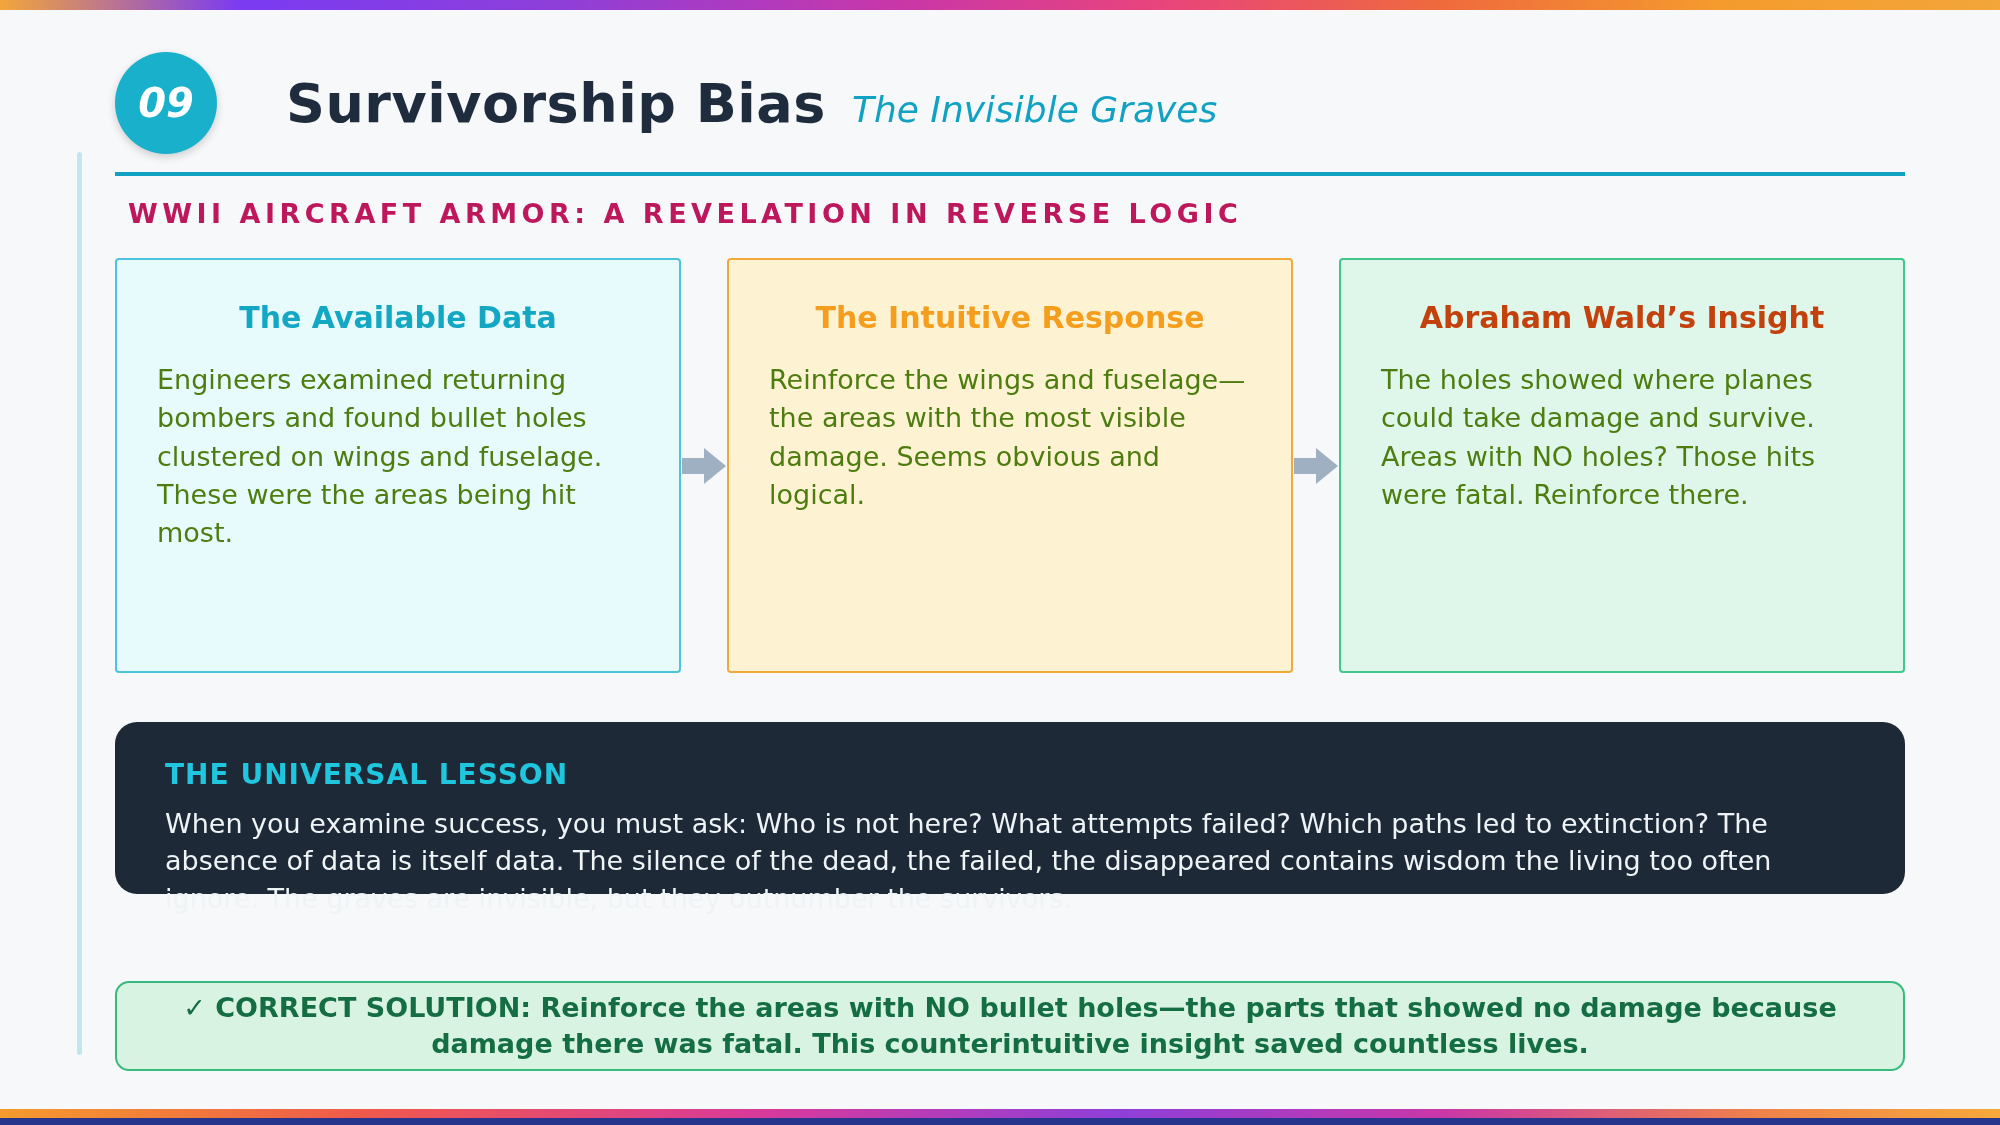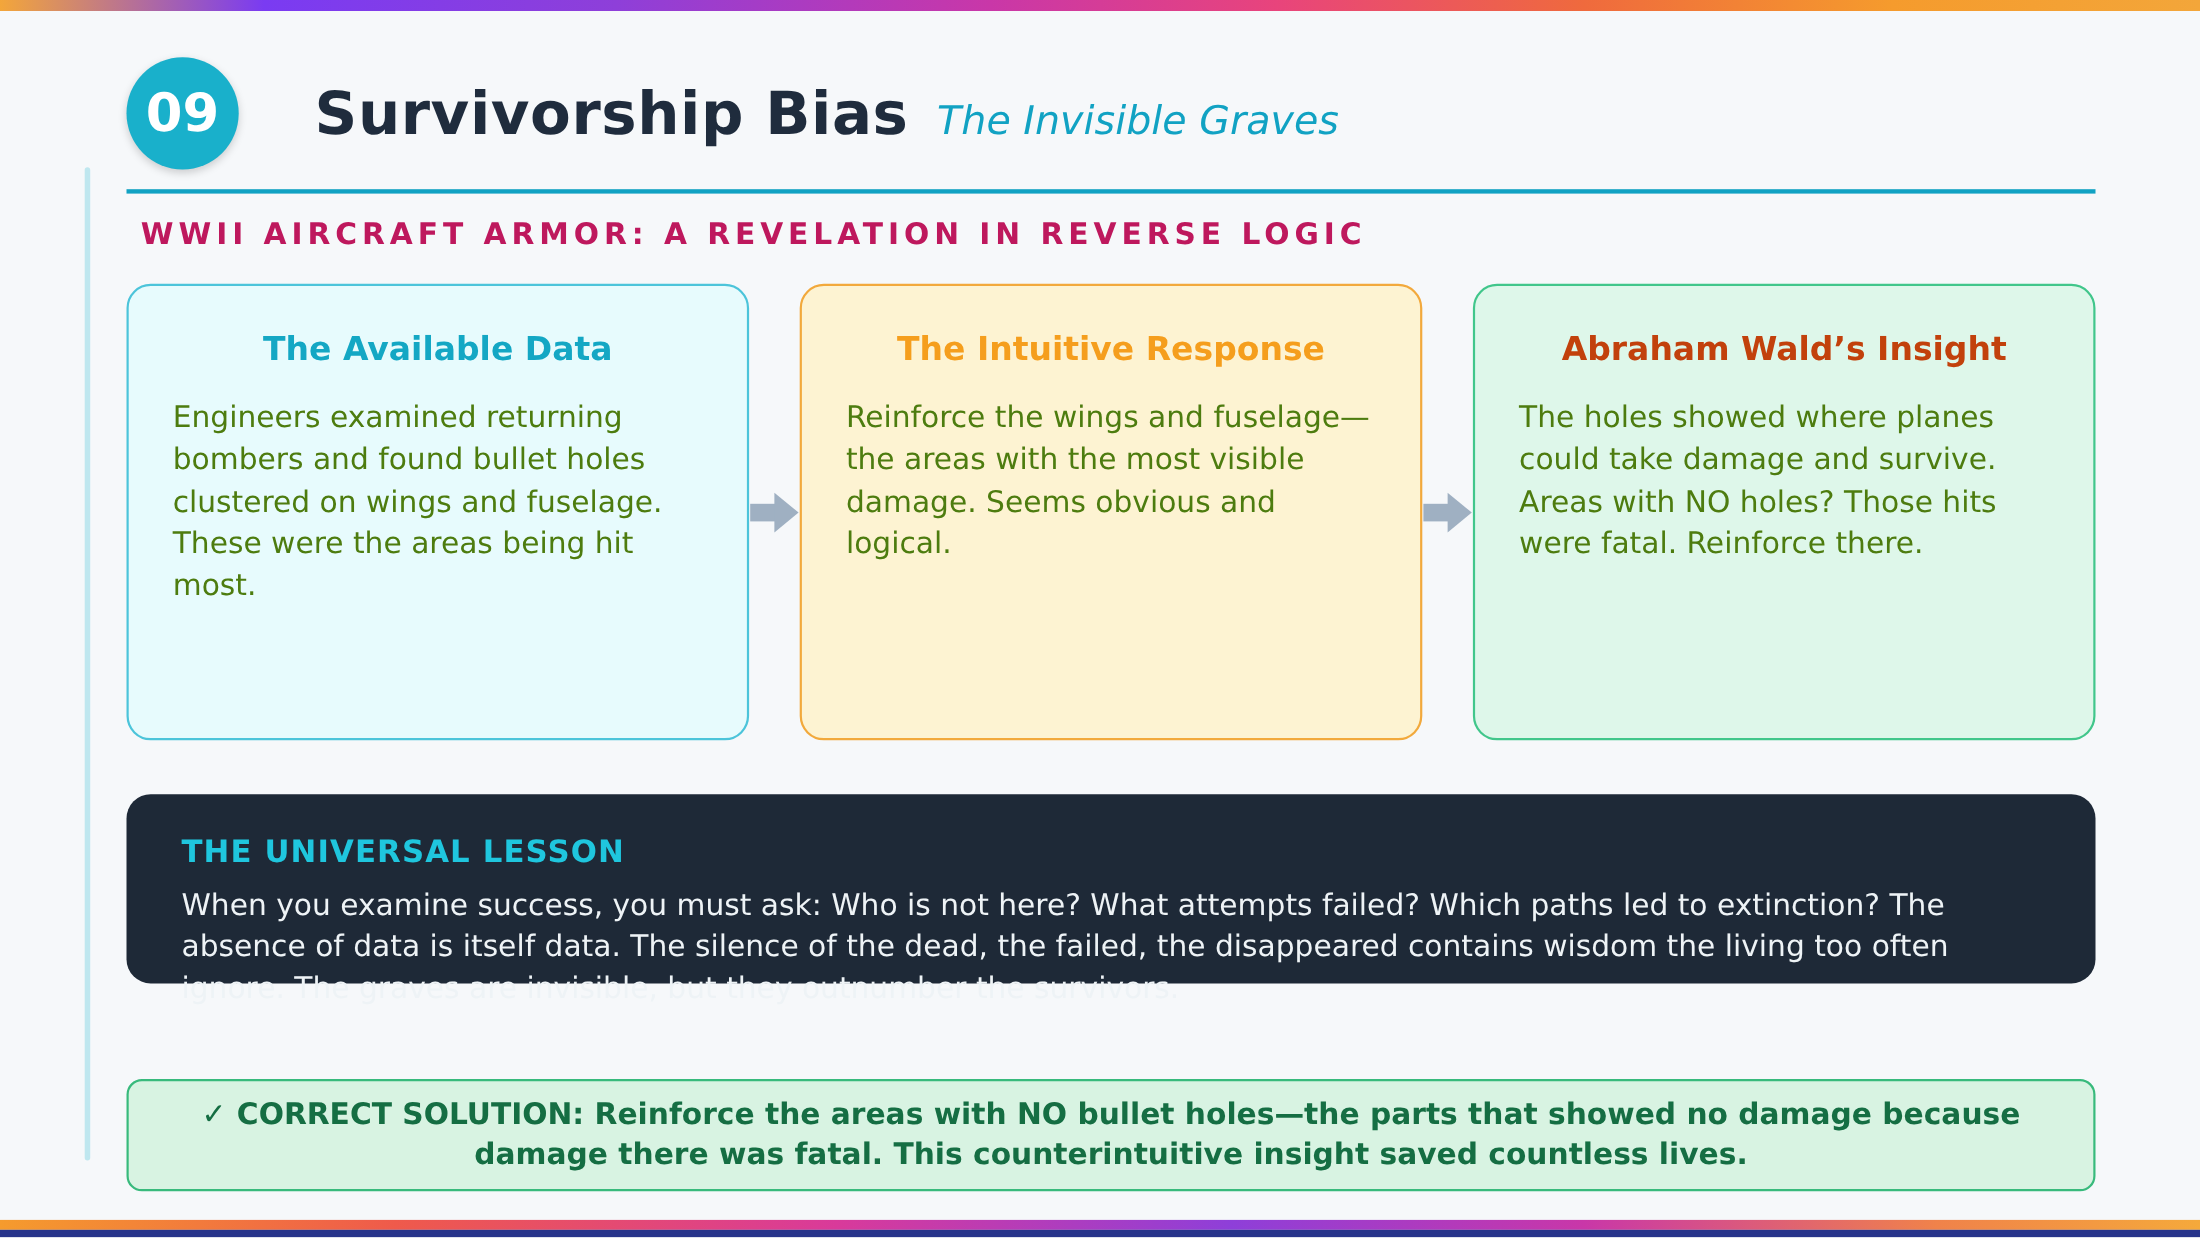--- a/index.html
+++ b/index.html
@@ -33,23 +33,24 @@
   }
 
   
   .header {
     position: absolute; left: 115px; top: 52px;
     display: flex; align-items: center; gap: 38px;
   }
   .badge {
     width: 102px; height: 102px; border-radius: 50%;
     background: #19b0cb; color: #ffffff;
-    font-size: 48px; font-weight: bold;
+    font-size: 40px; font-weight: bold;
     display: flex; align-items: center; justify-content: center;
     box-shadow: 0 3px 8px rgba(0,0,0,0.18);
+    font-style: italic;
   }
   .title-row { display: flex; align-items: baseline; gap: 26px; margin-left: 31px; }
   .title { font-size: 54px; font-weight: bold; color: #1f2c3d; letter-spacing: 0.5px; }
   .subtitle { font-size: 36px; font-style: italic; color: #11a2c3; }
 
   .rule {
     position: absolute; left: 115px; top: 172px; width: 1790px; height: 4px;
     background: #11a2c3;
   }
 
@@ -58,21 +59,21 @@
     font-size: 27px; font-weight: bold; letter-spacing: 4.5px;
     color: #be185d;
   }
 
   
   .cards {
     position: absolute; left: 115px; top: 258px; width: 1790px;
     display: flex; justify-content: space-between; align-items: stretch;
   }
   .card {
-    width: 566px; height: 415px; border-radius: 22px;
+    width: 566px; height: 415px; border-radius: 4px;
     border: 2px solid; padding: 40px 40px 0; box-sizing: border-box;
   }
   .card-title { font-size: 30px; font-weight: bold; text-align: center; margin-bottom: 26px; }
   .card-body  { font-size: 27px; line-height: 1.42; color: #4d7c0f; }
   .card.cyan  { background: #e7fbfd; border-color: #4cc4da; }
   .card.cyan .card-title  { color: #14a7c4; }
   .card.amber { background: #fdf3d2; border-color: #f2a93c; }
   .card.amber .card-title { color: #f59e1d; }
   .card.green { background: #def7ea; border-color: #41c68b; }
   .card.green .card-title { color: #c2410c; }
@@ -97,21 +98,21 @@
   }
   .lesson-title {
     font-size: 28px; font-weight: bold; color: #1fc6de; letter-spacing: 1px;
   }
   .lesson-body {
     margin-top: 14px; font-size: 27px; line-height: 1.38; color: #eef3f6;
   }
 
   
   .solution {
-    position: absolute; left: 115px; top: 981px; width: 1790px; height: 102px;
+    position: absolute; left: 115px; top: 981px; width: 1790px; height: 90px;
     background: #d8f3e2; border: 2px solid #38ba7c; border-radius: 14px;
     display: flex; align-items: center; justify-content: center;
     padding: 0 60px; box-sizing: border-box;
   }
   .solution-text {
     font-size: 27px; font-weight: bold; color: #156e43;
     text-align: center; line-height: 1.35;
   }
 </style>
 </head>

